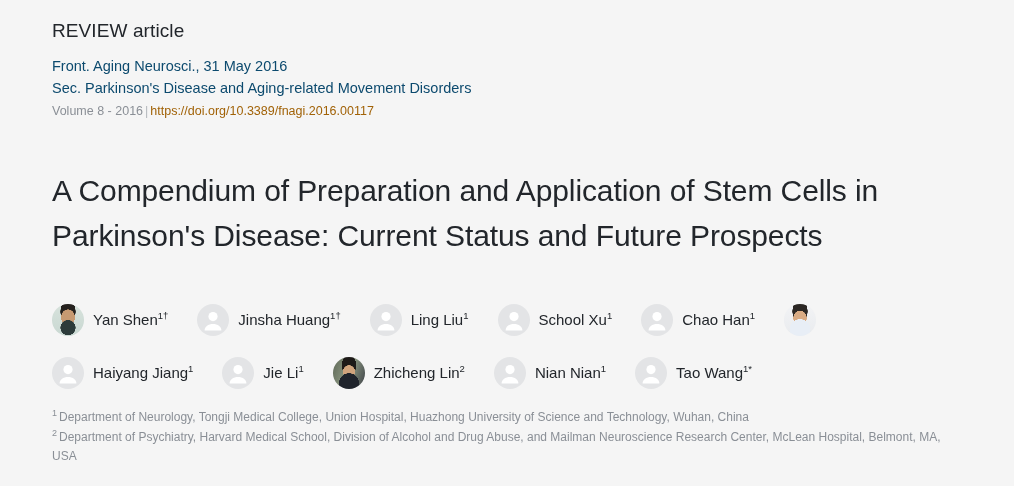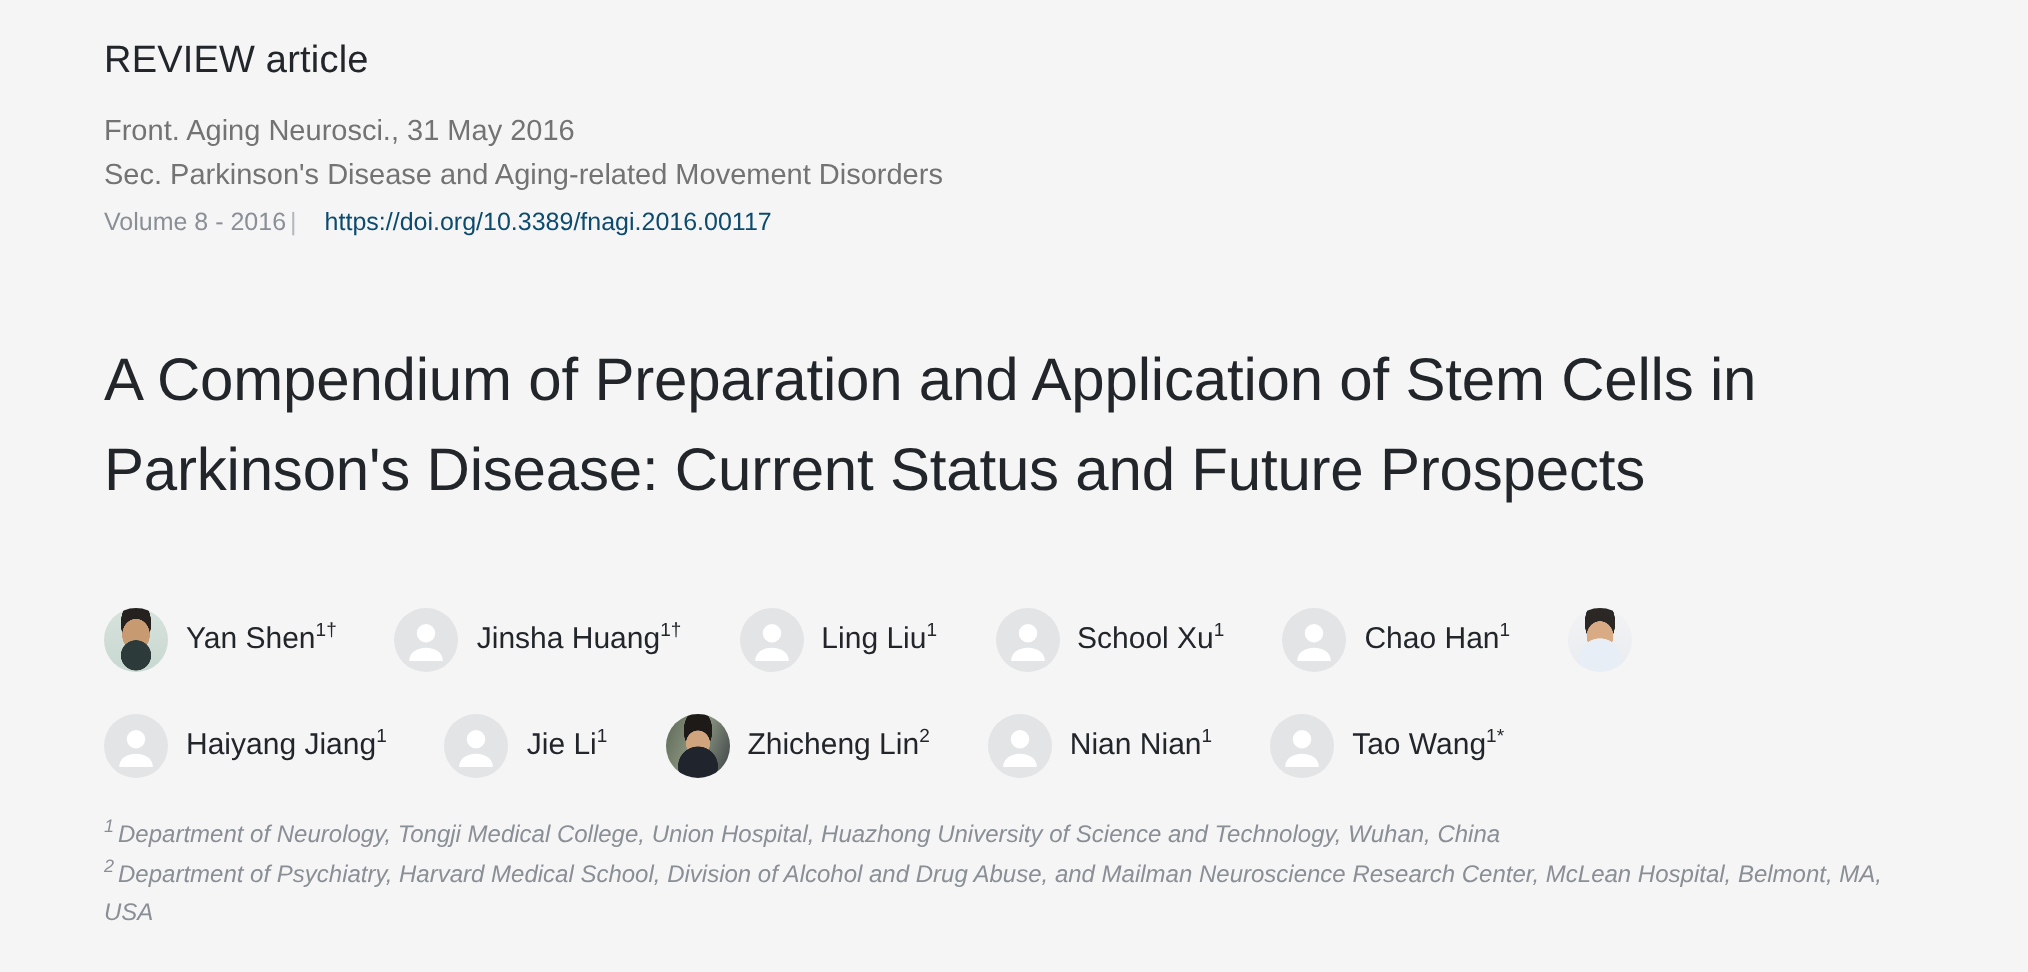--- a/index.html
+++ b/index.html
@@ -27,38 +27,37 @@
     font-size: 19px;
     font-weight: 400;
     color: #22262b;
     letter-spacing: 0.1px;
     line-height: 26px;
     margin: 0 0 11px 0;
   }
   .meta-line {
     font-size: 14.5px;
     font-weight: 400;
-    color: #737373;
+    color: #0c4a6e;
     line-height: 22px;
     margin: 0;
   }
   .meta-small {
     font-size: 12.5px;
     color: #8a8f96;
     line-height: 21px;
     margin: 2px 0 0 0;
   }
   .meta-small .doi-sep {
     color: #b4b8bd;
     padding: 0 2px;
   }
   .doi-link {
-    color: #0c4a6e;
+    color: #a16207;
     text-decoration: none;
-    margin-left: 12px;
   }
 
   
   .title {
     font-size: 30px;
     font-weight: 400;
     line-height: 45px;
     color: #22262b;
     letter-spacing: -0.1px;
     margin: 46px 0 0 0;
@@ -131,21 +130,20 @@
   
   .affiliations {
     margin: 19px 0 0 0;
     max-width: 930px;
   }
   .affil {
     font-size: 12px;
     line-height: 19px;
     color: #8a8f96;
     margin: 0 0 1px 0;
-    font-style: italic;
   }
   .affil sup {
     font-size: 9px;
     vertical-align: super;
     line-height: 0;
     color: #8a8f96;
     margin-right: 2px;
   }
 </style>
 </head>

